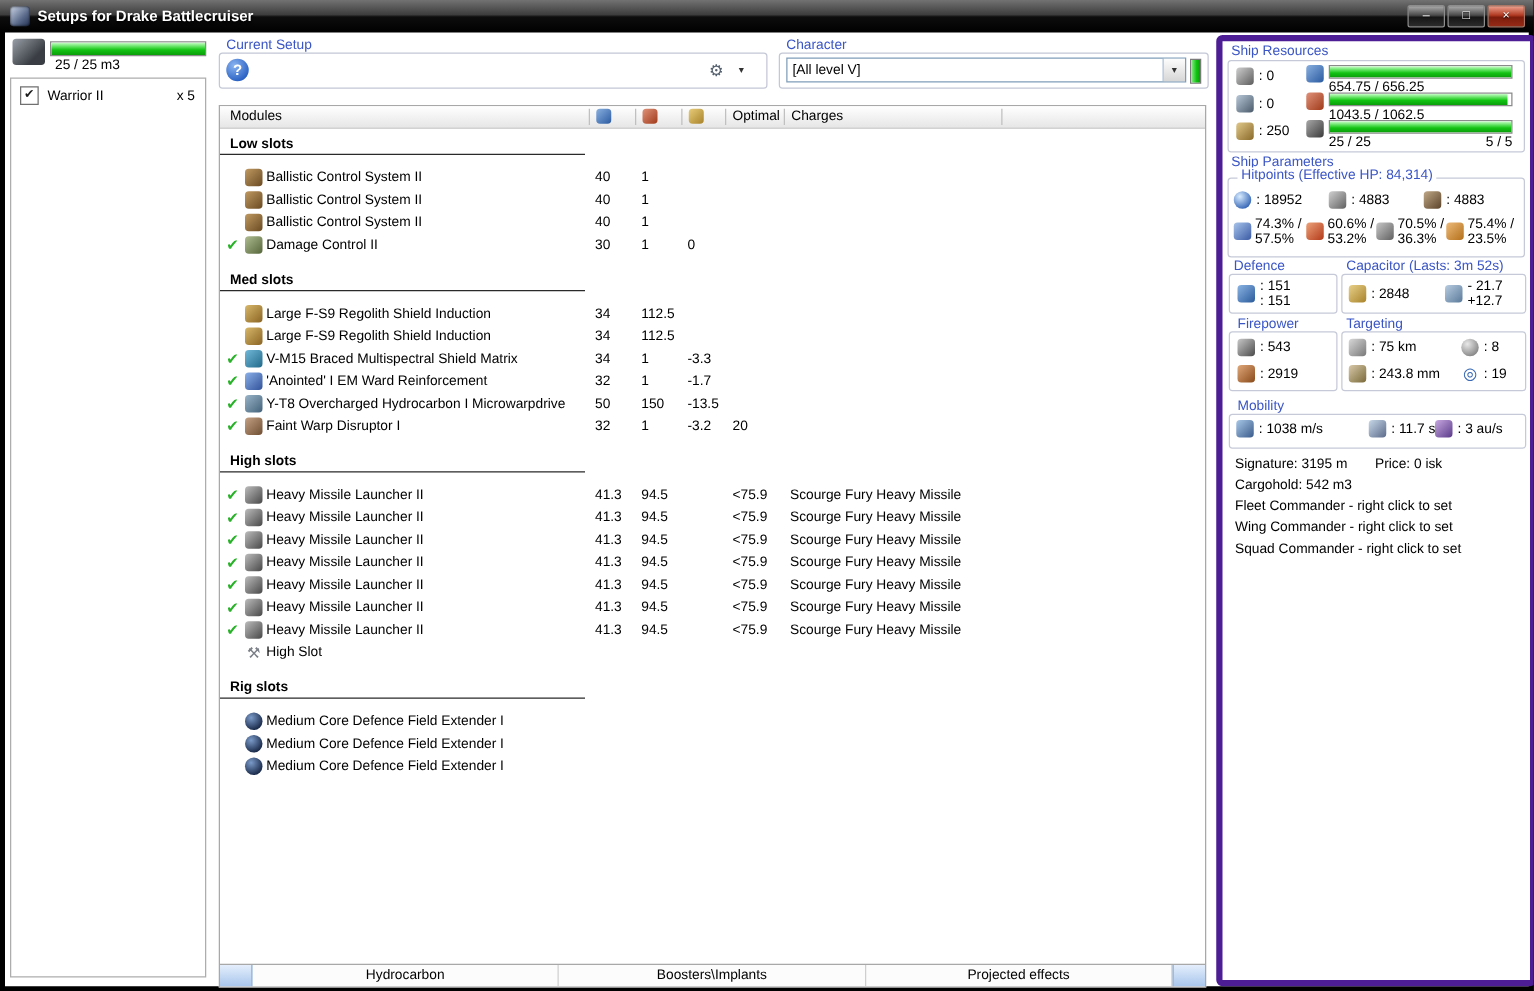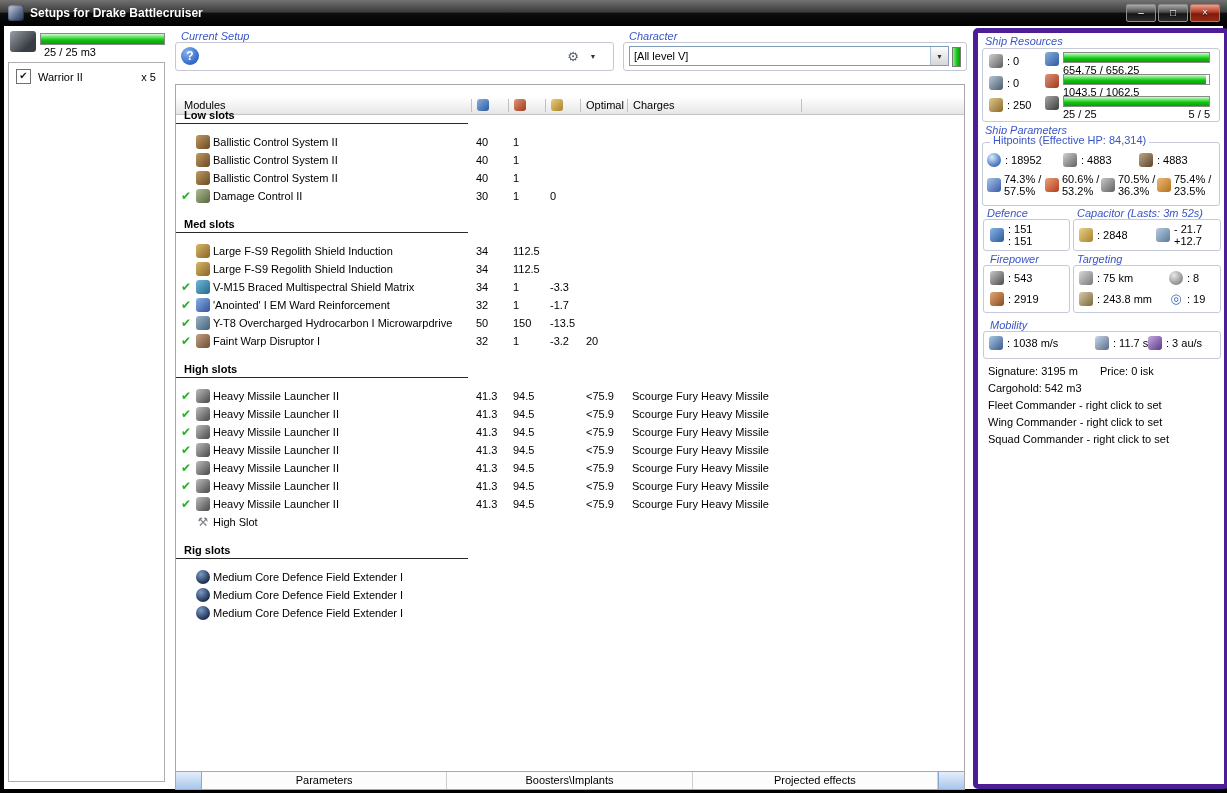--- a/index.html
+++ b/index.html
@@ -15,21 +15,21 @@
   .win-btns{position:absolute;right:7px;top:4px;display:flex;}
   .wbtn{width:28px;height:16px;margin-left:2px;border:1px solid #8d8d8d;border-radius:2px;
     background:linear-gradient(180deg,#ababab,#4a4a4a 45%,#161616 55%,#2c2c2c);
     color:#fff;font-size:10px;line-height:15px;text-align:center;text-shadow:0 1px 1px #000;cursor:default;}
   .wbtn.close{background:linear-gradient(180deg,#eda08e,#b13a22 45%,#7c1c0c 55%,#962a16);border-color:#a76;}
 
   
   #winbody{position:absolute;left:4px;top:26px;width:1219px;height:763px;background:#fff;}
 
   
-  .blabel{position:absolute;color:#3a55c5;white-space:nowrap;font-style:italic;}
+  .blabel{position:absolute;color:#3a55c5;white-space:nowrap;}
   .gbox{position:absolute;border:1px solid #c6cad8;border-radius:3px;background:#fff;}
   .pbar{border:1px solid #8a8a8a;background:#fff;overflow:hidden;}
   .pfill{height:100%;background:linear-gradient(180deg,#ccffcc 0%,#58e058 35%,#12c212 60%,#0a9e0a 100%);}
   .icn{display:inline-block;width:14px;height:14px;border-radius:3px;flex:none;vertical-align:middle;
     background:linear-gradient(135deg,#b8b8b8,#5a5a5a);}
   .icn.glyph{background:none;border-radius:0;font-size:12px;line-height:14px;text-align:center;color:#7a7f87;}
   .icn.sensor{color:#3a6ab4;font-size:13px;font-weight:bold;}
   .stat{position:absolute;display:flex;align-items:center;gap:4px;white-space:nowrap;}
   .stack{display:flex;flex-direction:column;line-height:12px;}
 
@@ -93,21 +93,21 @@
   .combo-btn{width:17px;align-self:stretch;border-left:1px solid #a9c0d8;flex:none;
     background:linear-gradient(180deg,#fdfdfd,#d6d6d6);font-size:7px;color:#333;
     display:flex;align-items:center;justify-content:center;}
   .toolbtn{position:absolute;left:386px;top:4px;width:22px;height:19px;text-align:center;line-height:19px;font-size:13px;color:#55606e;}
   .toolarrow{position:absolute;left:410px;top:4px;width:14px;height:19px;font-size:7px;color:#333;text-align:center;line-height:19px;}
   .vbar{position:absolute;right:5px;top:4px;width:7px;height:18px;border:1px solid #7a7a7a;}
   .vfill{width:100%;height:100%;background:linear-gradient(90deg,#8af08a,#12c212 60%,#0a9e0a);}
 
   
   #tframe{position:absolute;left:175px;top:84px;width:790px;height:706px;border:1px solid #a8a8a8;background:#fff;box-sizing:border-box;}
-  #thead{position:absolute;left:0;top:12px;right:0;height:17px;
+  #thead{position:absolute;left:0;top:0;right:0;height:17px;
     background:linear-gradient(180deg,#ffffff,#e6e6e6);border-bottom:1px solid #c4c4c4;}
   .hcell{position:absolute;top:2px;}
   .hsep{position:absolute;top:2px;height:13px;width:1px;background:#c0c0c0;}
   .hicn{position:absolute;top:2px;width:12px;height:12px;}
   #modlist{position:absolute;left:0;top:18px;right:0;bottom:18px;overflow:hidden;}
   .mod-section{margin-top:13px;}
   .mod-section:first-child{margin-top:6px;}
   .mod-section-title{font-weight:bold;width:284px;padding:0 0 2px 8px;border-bottom:1px solid #2a2a2a;margin-bottom:9px;}
   .mod-row{display:flex;align-items:center;height:18px;}
   .c-chk{width:20px;text-align:center;color:#27b227;font-size:12px;font-weight:bold;flex:none;line-height:18px;}
@@ -459,21 +459,21 @@
             <span class="c-cpu"></span>
             <span class="c-pg"></span>
             <span class="c-cap"></span>
             <span class="c-opt"></span>
             <span class="c-chg"></span>
           </div>
         </div>
       </div>
     <div id="tabbar">
       <span class="tabscroll"></span>
-      <span class="tab">Parameters</span>
+      <span class="tab">Hydrocarbon</span>
       <span class="tab">Boosters\Implants</span>
       <span class="tab">Projected effects</span>
       <span class="tabscroll right"></span>
     </div>
   </div>
 
   <div id="rpanel">
 
     <span class="blabel" style="left:7px;top:2px;">Ship Resources</span>
     <div class="gbox" style="left:4px;top:15px;width:236px;height:72px;">

